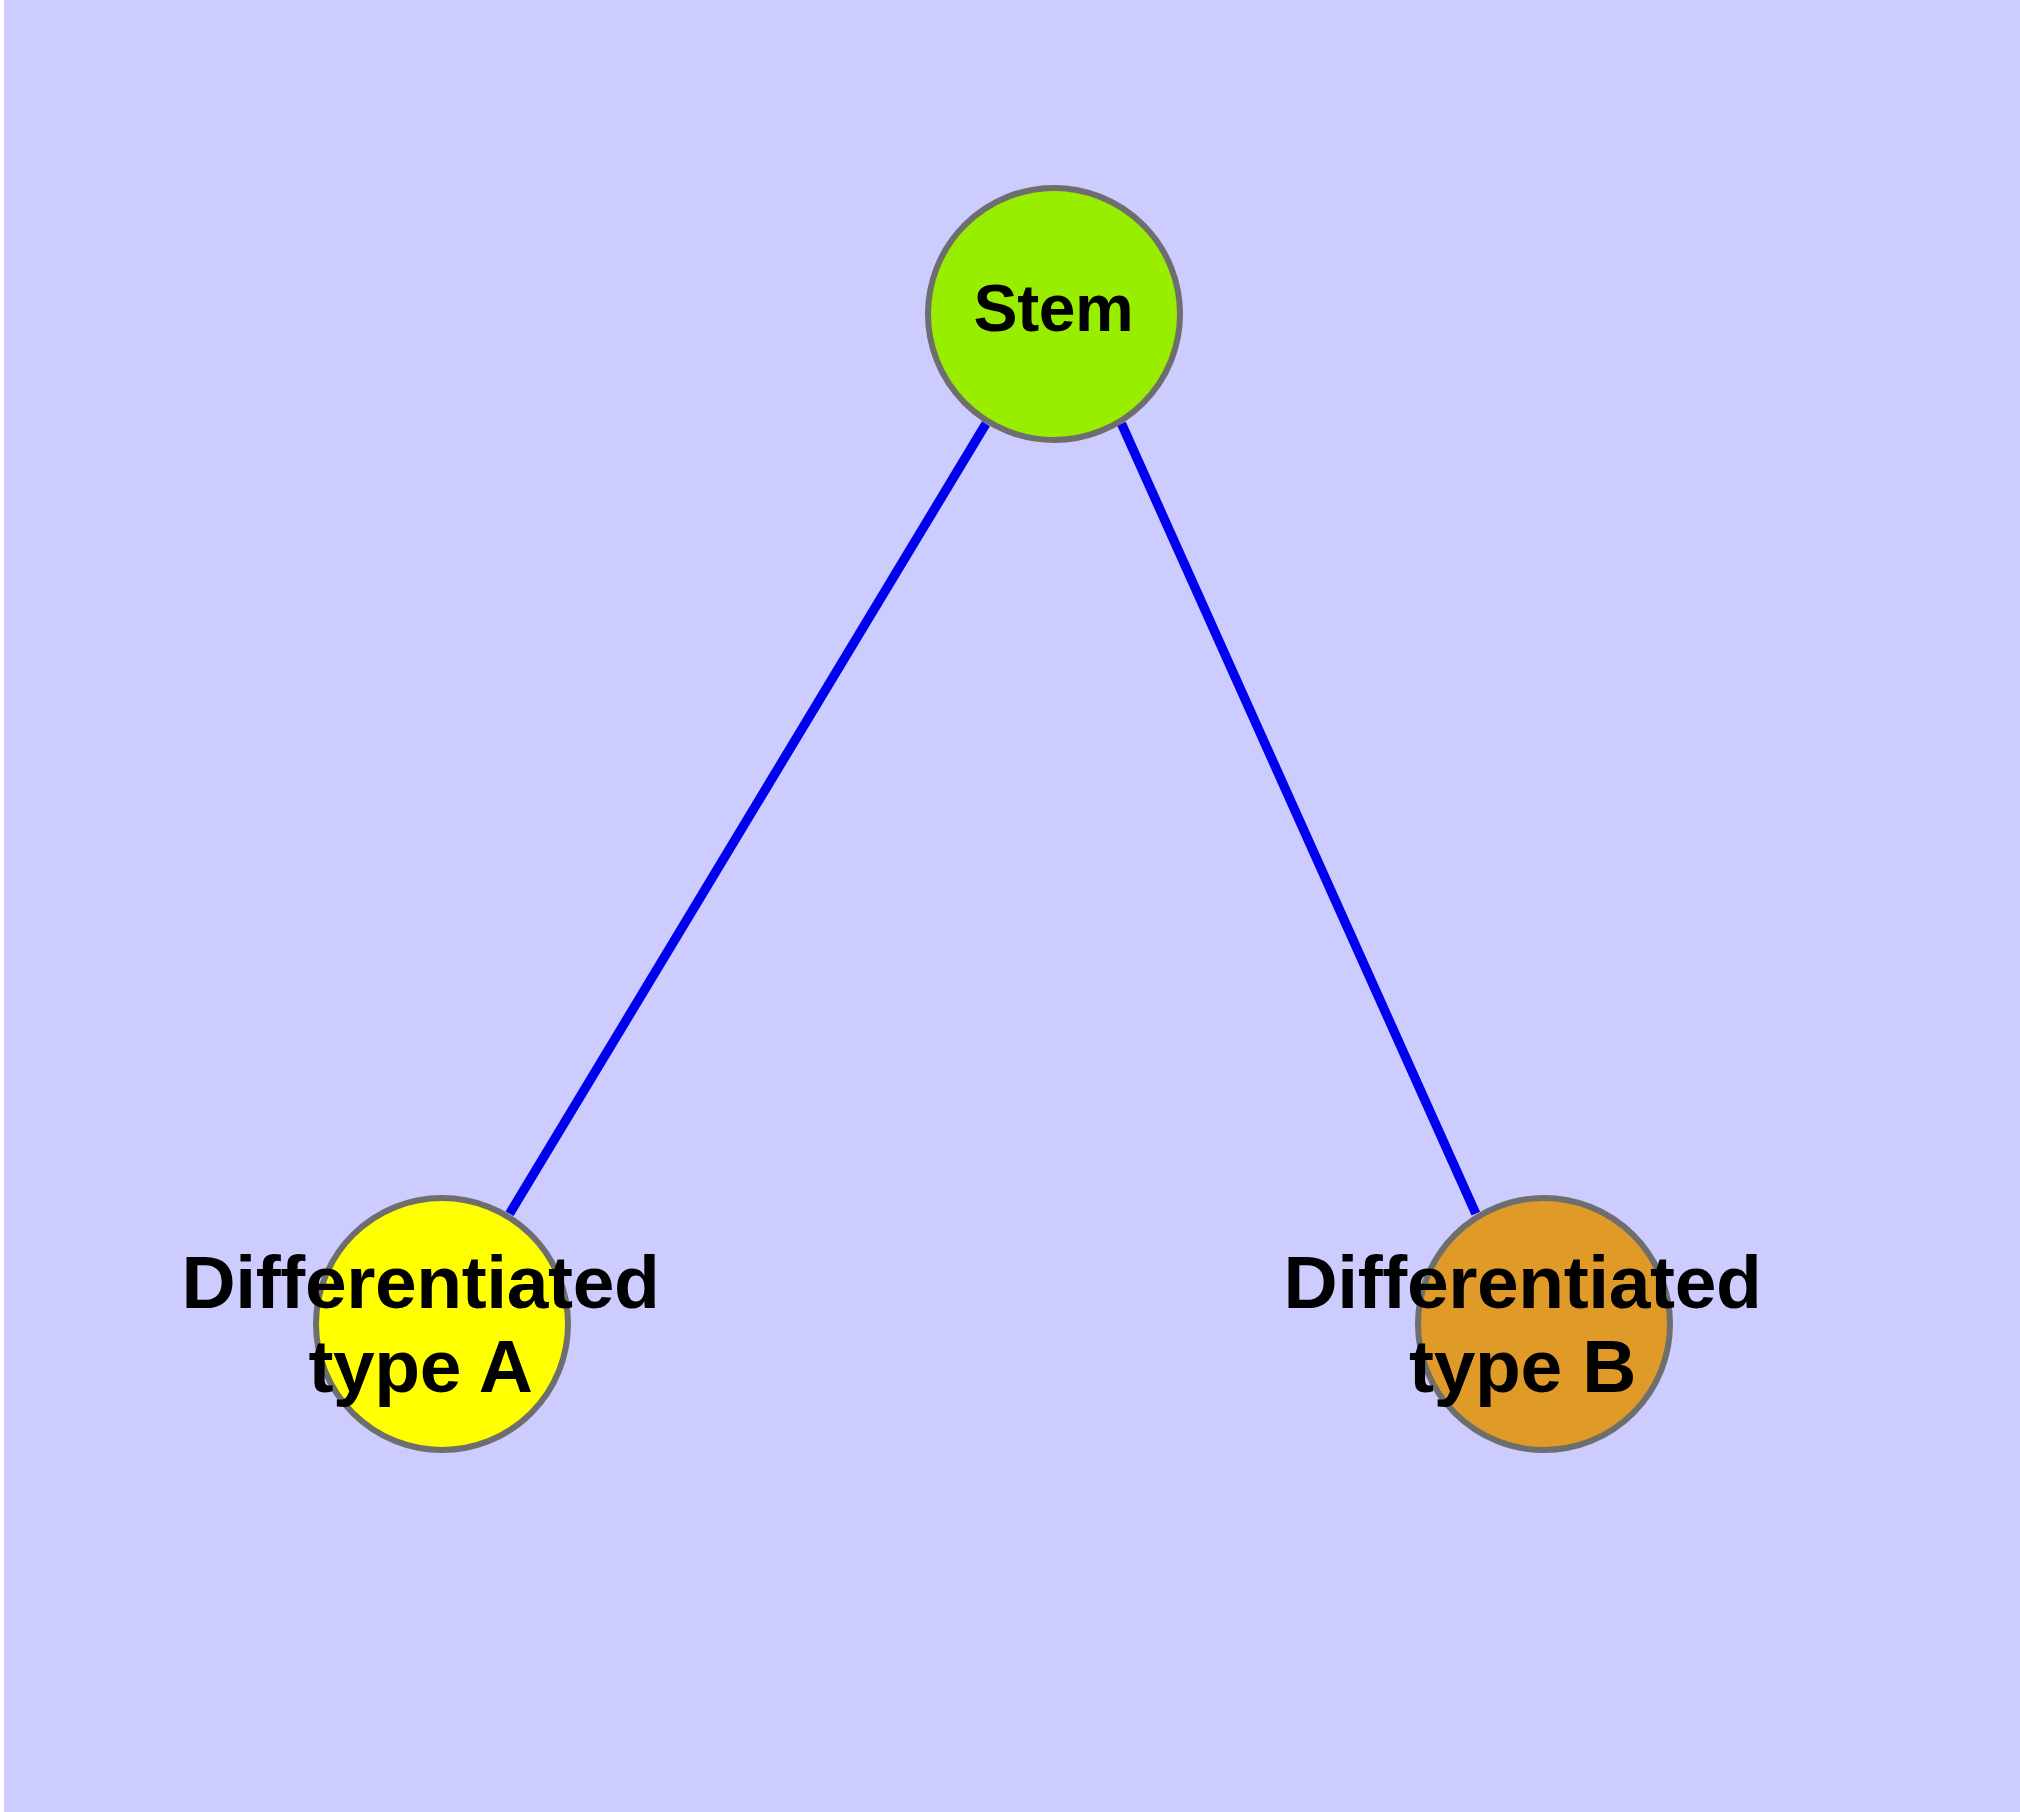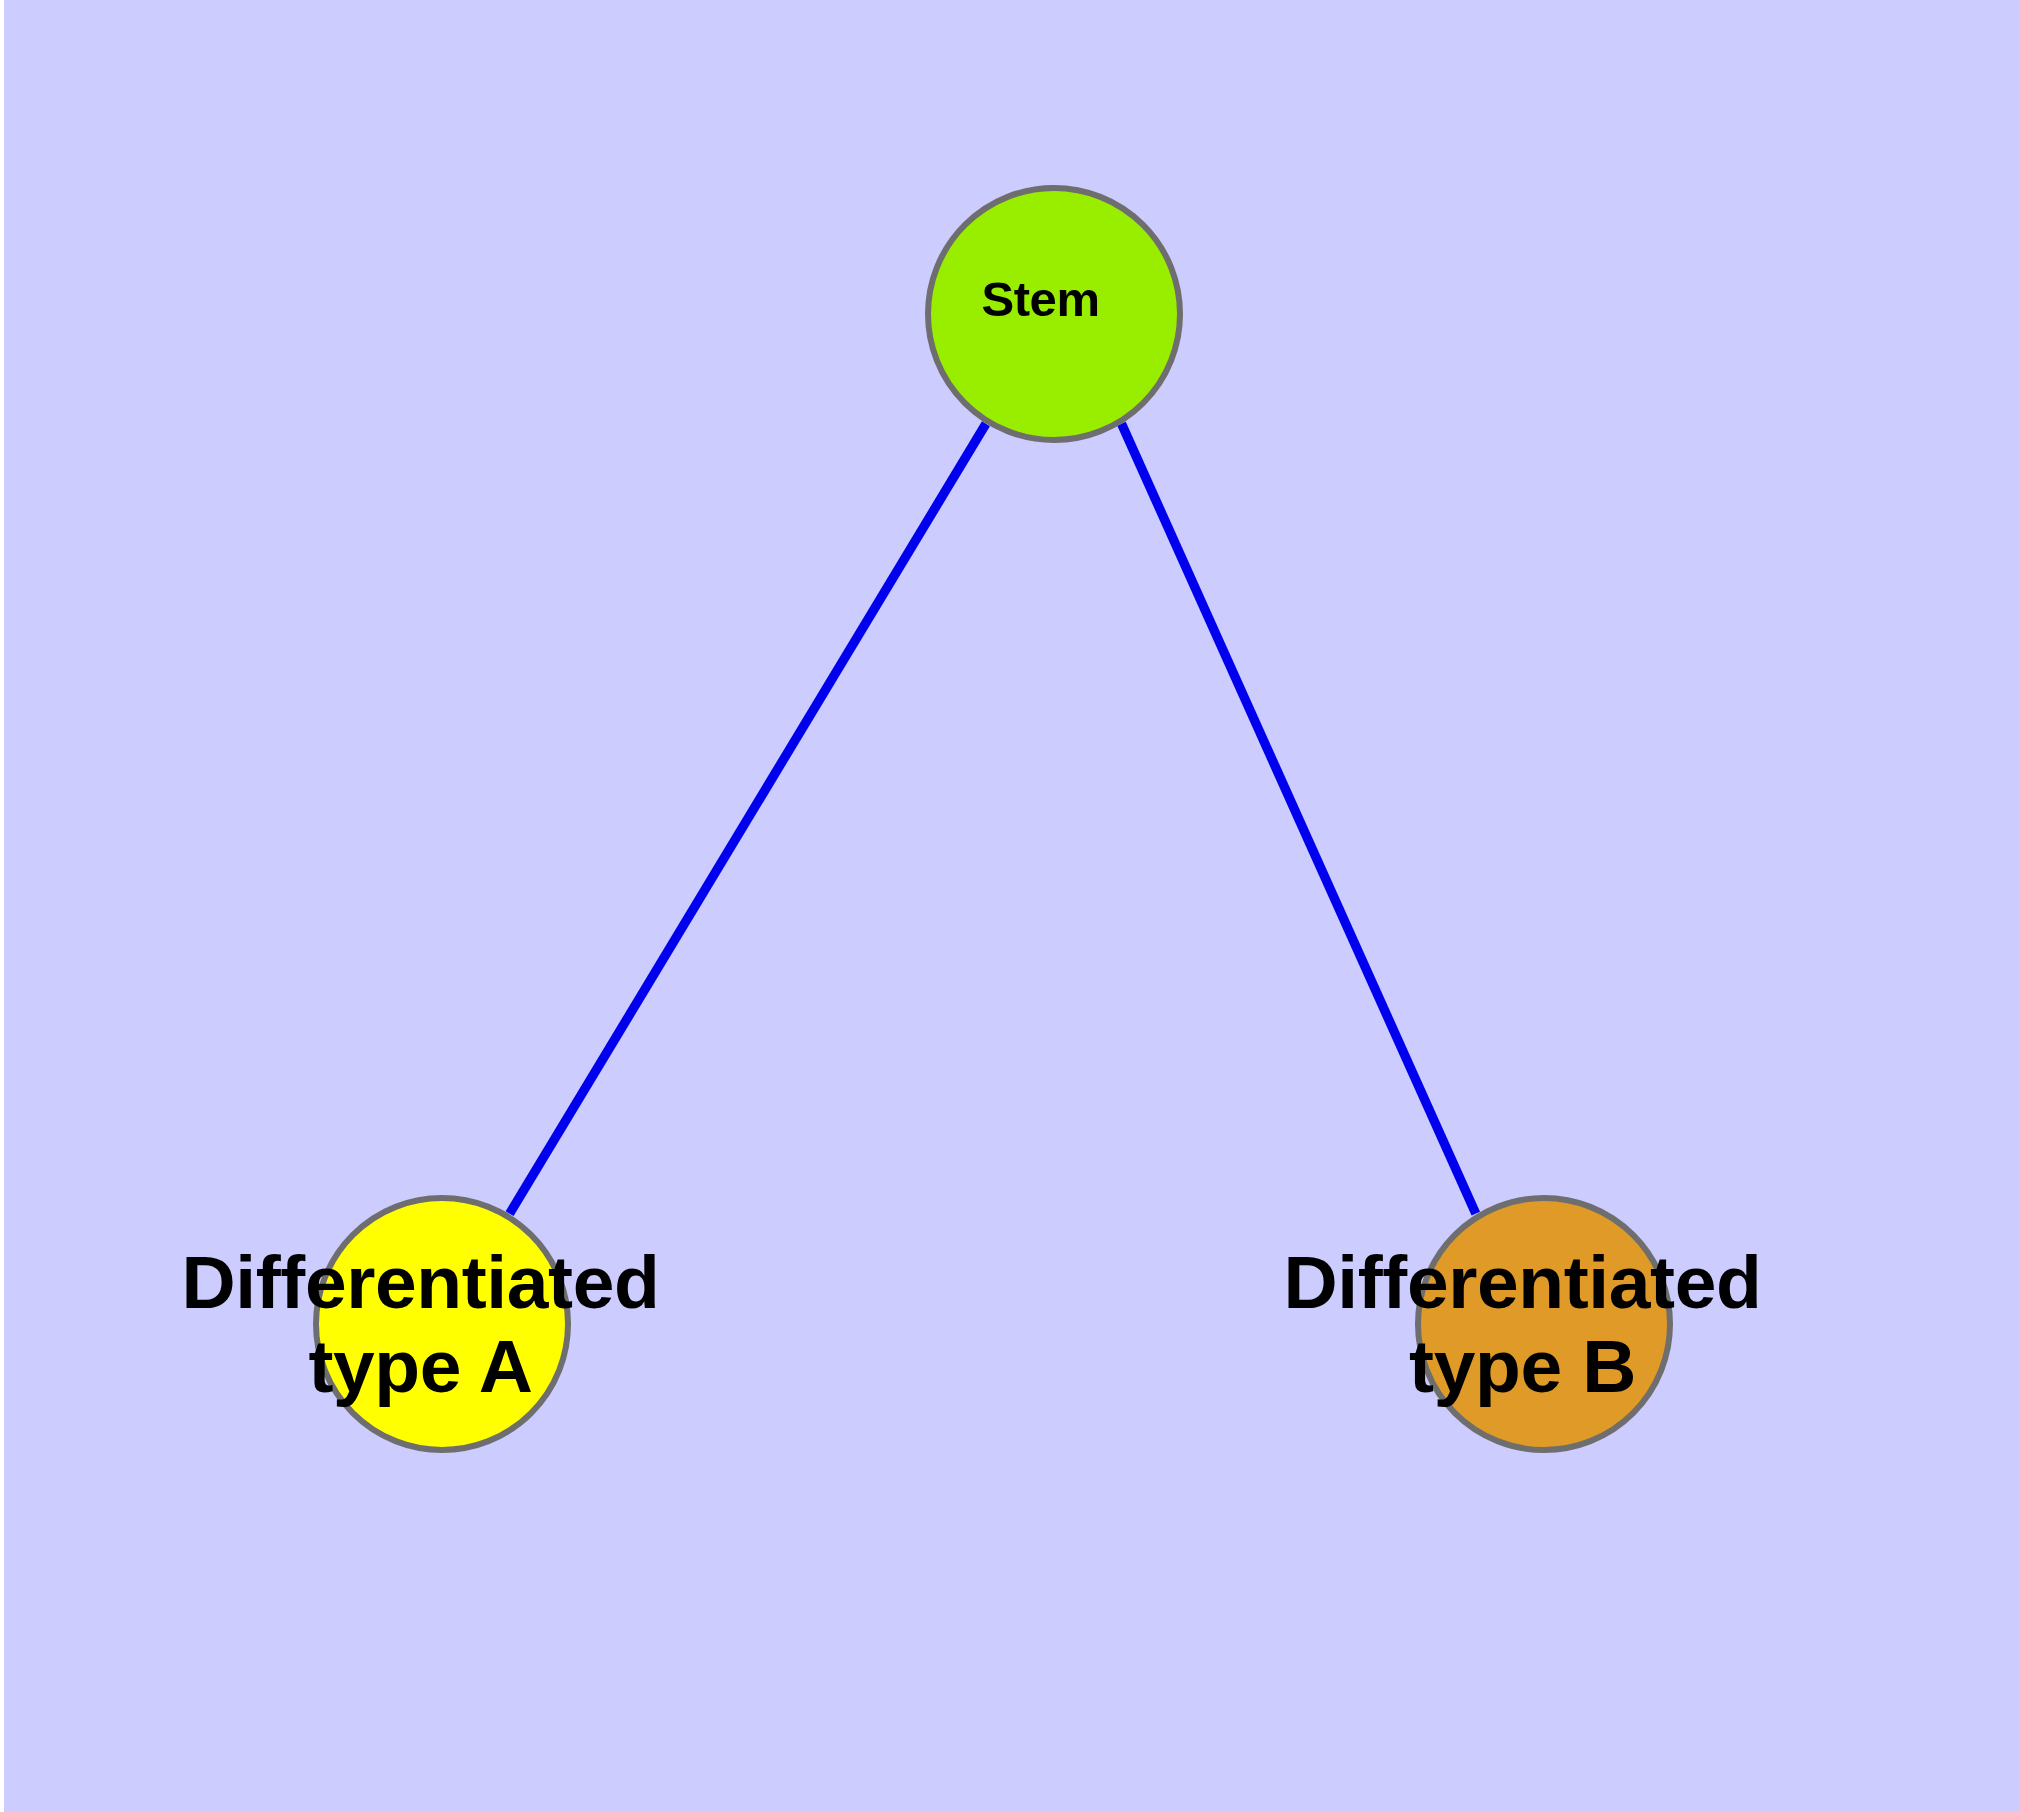--- a/index.html
+++ b/index.html
@@ -60,20 +60,20 @@
 
   <svg id="edge-layer" viewBox="0 0 2384 2138" xmlns="http://www.w3.org/2000/svg">
     <line class="edge-line" x1="1163" y1="500" x2="601" y2="1432" stroke="#0000ee" stroke-width="11" stroke-linecap="butt"></line>
     <line class="edge-line" x1="1323" y1="500" x2="1741" y2="1432" stroke="#0000ee" stroke-width="11" stroke-linecap="butt"></line>
   </svg>
 
   <div class="node" style="left: 925px; top: 185px; width: 258px; height: 258px; background: rgb(153, 238, 0); border-color: rgb(110, 110, 110); border-width: 6px;"></div>
   <div class="node" style="left: 313px; top: 1195px; width: 258px; height: 258px; background: rgb(255, 255, 0); border-color: rgb(110, 110, 110); border-width: 6px;"></div>
   <div class="node" style="left: 1415px; top: 1195px; width: 258px; height: 258px; background: rgb(224, 154, 40); border-color: rgb(110, 110, 110); border-width: 6px;"></div>
 
-  <div class="node-label" style="font-size: 49px; color: rgb(0, 0, 0); width: 1187px; left: 447px; top: 272px;">Stem</div>
+  <div class="node-label" style="font-size: 66px; color: rgb(0, 0, 0); width: 1187px; left: 460px; top: 272px;">Stem</div>
   <div class="node-label" style="font-size: 75px; color: rgb(0, 0, 0); width: 1187px; left: -173px; top: 1240px;">Differentiated
 type A</div>
   <div class="node-label" style="font-size: 75px; color: rgb(0, 0, 0); width: 1187px; left: 929px; top: 1240px;">Differentiated
 type B</div>
 
 </div>
 
 
 </body></html>

